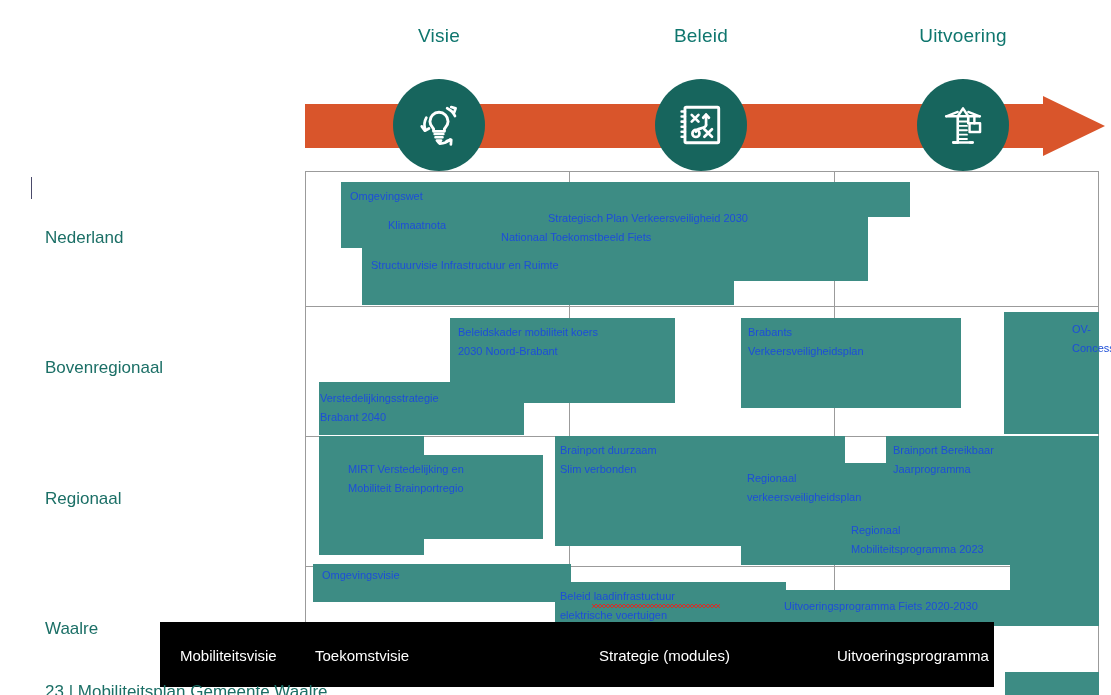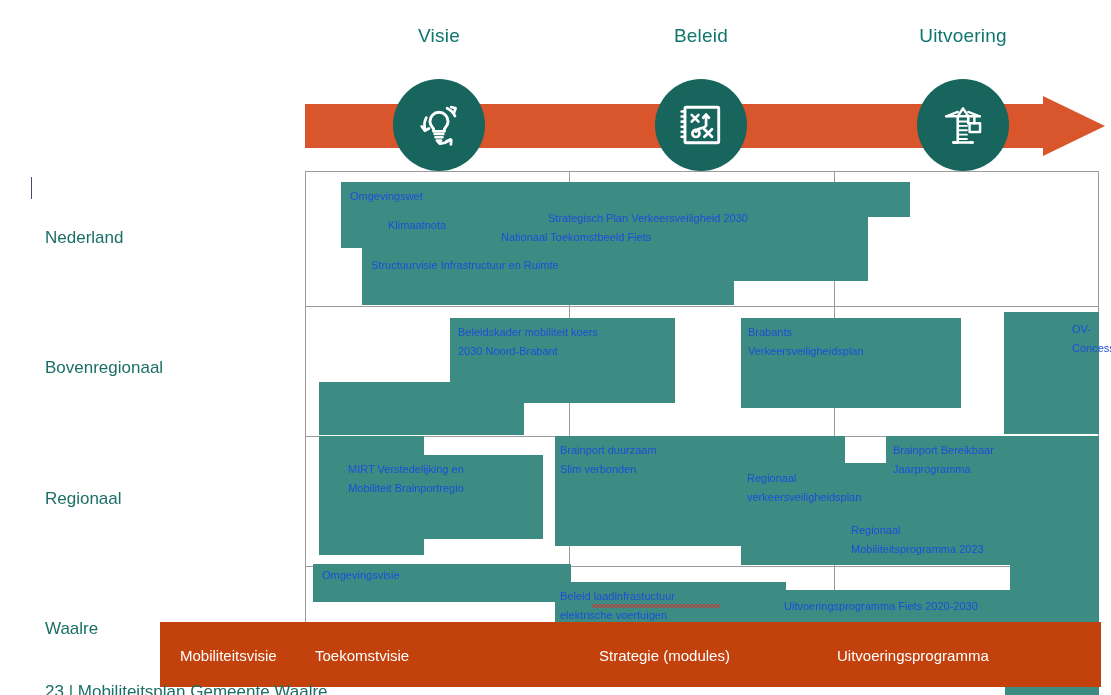--- a/index.html
+++ b/index.html
@@ -130,23 +130,23 @@
     line-height: 19px;
     white-space: pre-line;
     pointer-events: none;
   }
 
   
   #band {
     position: absolute;
     left: 160px;
     top: 622px;
-    width: 941px;
+    width: 834px;
     height: 65px;
-    background: #c2410c;
+    background: #000000;
   }
   .band-text {
     position: absolute;
     color: #ffffff;
     font-size: 15px;
     top: 25px;
     white-space: nowrap;
   }
 
   
@@ -263,30 +263,32 @@
   <div class="bar" style="left:450px; top:382px; width:225px; height:21px;"></div>
   <div class="bar" style="left:741px; top:318px; width:220px; height:90px;"></div>
   <div class="bar" style="left:1004px; top:312px; width:95px; height:122px;"></div>
 
   <div class="bar-text" style="left:458px; top:323px;">Beleidskader mobiliteit koers
 2030 Noord-Brabant</div>
   <div class="bar-text" style="left:748px; top:323px;">Brabants
 Verkeersveiligheidsplan</div>
   <div class="bar-text" style="left:1072px; top:320px;">OV-
 Concessie</div>
+  <div class="bar-text" style="left:320px; top:389px;">Verstedelijkingsstrategie
+Brabant 2040</div>
 
   <div class="bar" style="left:345px; top:455px; width:198px; height:84px;"></div>
   <div class="bar" style="left:319px; top:436px; width:105px; height:119px;"></div>
   <div class="bar" style="left:555px; top:436px; width:186px; height:110px;"></div>
   <div class="bar" style="left:555px; top:436px; width:290px; height:100px;"></div>
   <div class="bar" style="left:741px; top:463px; width:193px; height:102px;"></div>
   <div class="bar" style="left:886px; top:436px; width:213px; height:100px;"></div>
   <div class="bar" style="left:845px; top:510px; width:254px; height:55px;"></div>
 
-  <div class="bar-text" style="left:348px; top:460px;text-align:right;">MIRT Verstedelijking  en
+  <div class="bar-text" style="left:348px; top:460px;">MIRT Verstedelijking  en
 Mobiliteit Brainportregio</div>
   <div class="bar-text" style="left:560px; top:441px;">Brainport duurzaam
 Slim verbonden</div>
   <div class="bar-text" style="left:893px; top:441px;">Brainport  Bereikbaar
 Jaarprogramma</div>
   <div class="bar-text" style="left:747px; top:469px;">Regionaal
 verkeersveiligheidsplan</div>
   <div class="bar-text" style="left:851px; top:521px;">Regionaal
 Mobiliteitsprogramma  2023</div>
 

